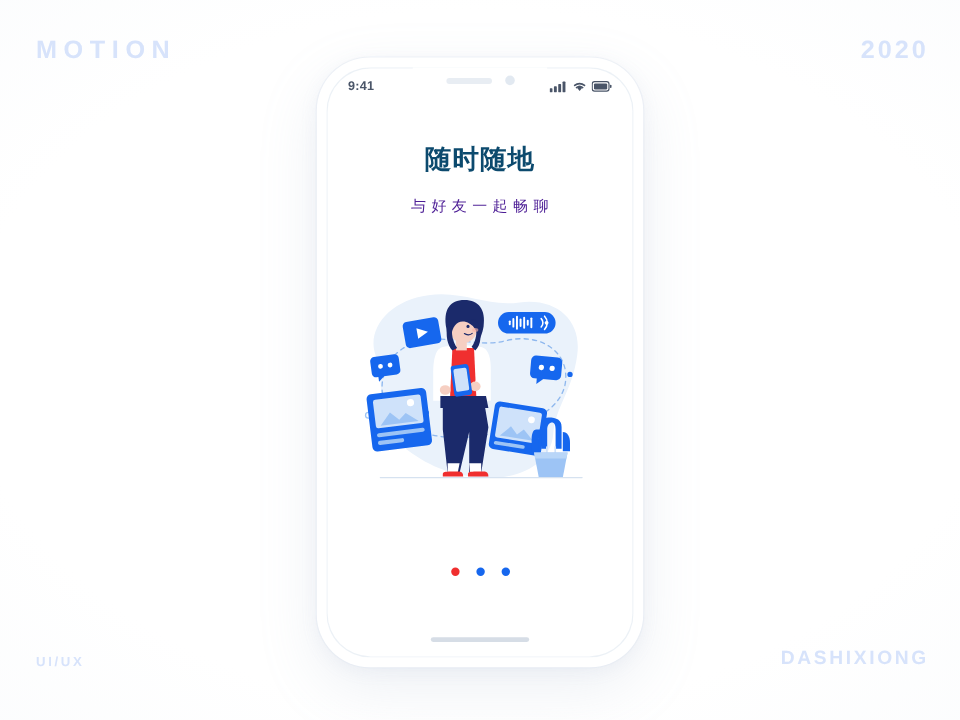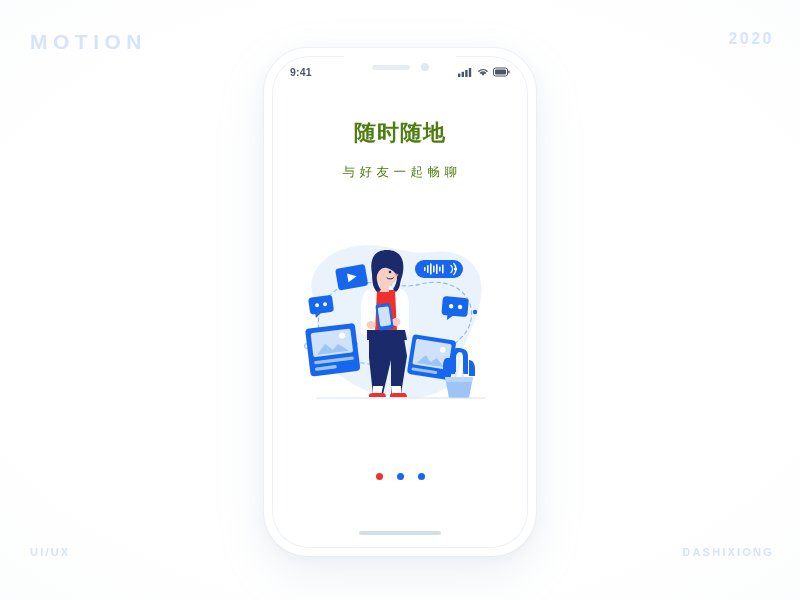--- a/index.html
+++ b/index.html
@@ -25,23 +25,23 @@
 
   
   .corner-label {
     position: absolute;
     font-weight: bold;
     color: #d7e3fb;
     user-select: none;
     white-space: nowrap;
   }
   .corner-tl { left: 30px;  top: 30px;  font-size: 21px; letter-spacing: 5.5px; }
-  .corner-tr { right: 26px; top: 30px;  font-size: 16px; letter-spacing: 2.5px; }
+  .corner-tr { right: 26px; top: 30px;  font-size: 21px; letter-spacing: 2.5px; }
   .corner-bl { left: 30px;  bottom: 42px; font-size: 11px; letter-spacing: 2.2px; margin-top: 20px; }
-  .corner-br { right: 26px; bottom: 42px; font-size: 11px; letter-spacing: 2.2px; text-align: right; }
+  .corner-br { right: 26px; bottom: 42px; font-size: 16px; letter-spacing: 2.2px; text-align: right; }
 
   
   .phone-outer {
     position: absolute;
     left: 264px;
     top: 48px;
     width: 272px;
     height: 508px;
     border-radius: 44px;
     background: #ffffff;
@@ -125,28 +125,28 @@
   .headings {
     position: absolute;
     left: 0;
     top: 62px;
     width: 100%;
     text-align: center;
   }
   .hero-title {
     font-size: 22px;
     font-weight: bold;
-    color: #4d7c0f;
+    color: #0c4a6e;
     letter-spacing: 1px;
     margin: 0;
   }
   .hero-sub {
     margin: 16px 0 0 0;
     font-size: 12.5px;
-    color: #4d7c0f;
+    color: #4c1d95;
     letter-spacing: 4.5px;
     padding-left: 4px;
   }
 
   
   .illo-wrap {
     position: absolute;
     left: 50%;
     top: 178px;
     transform: translateX(-50%);

